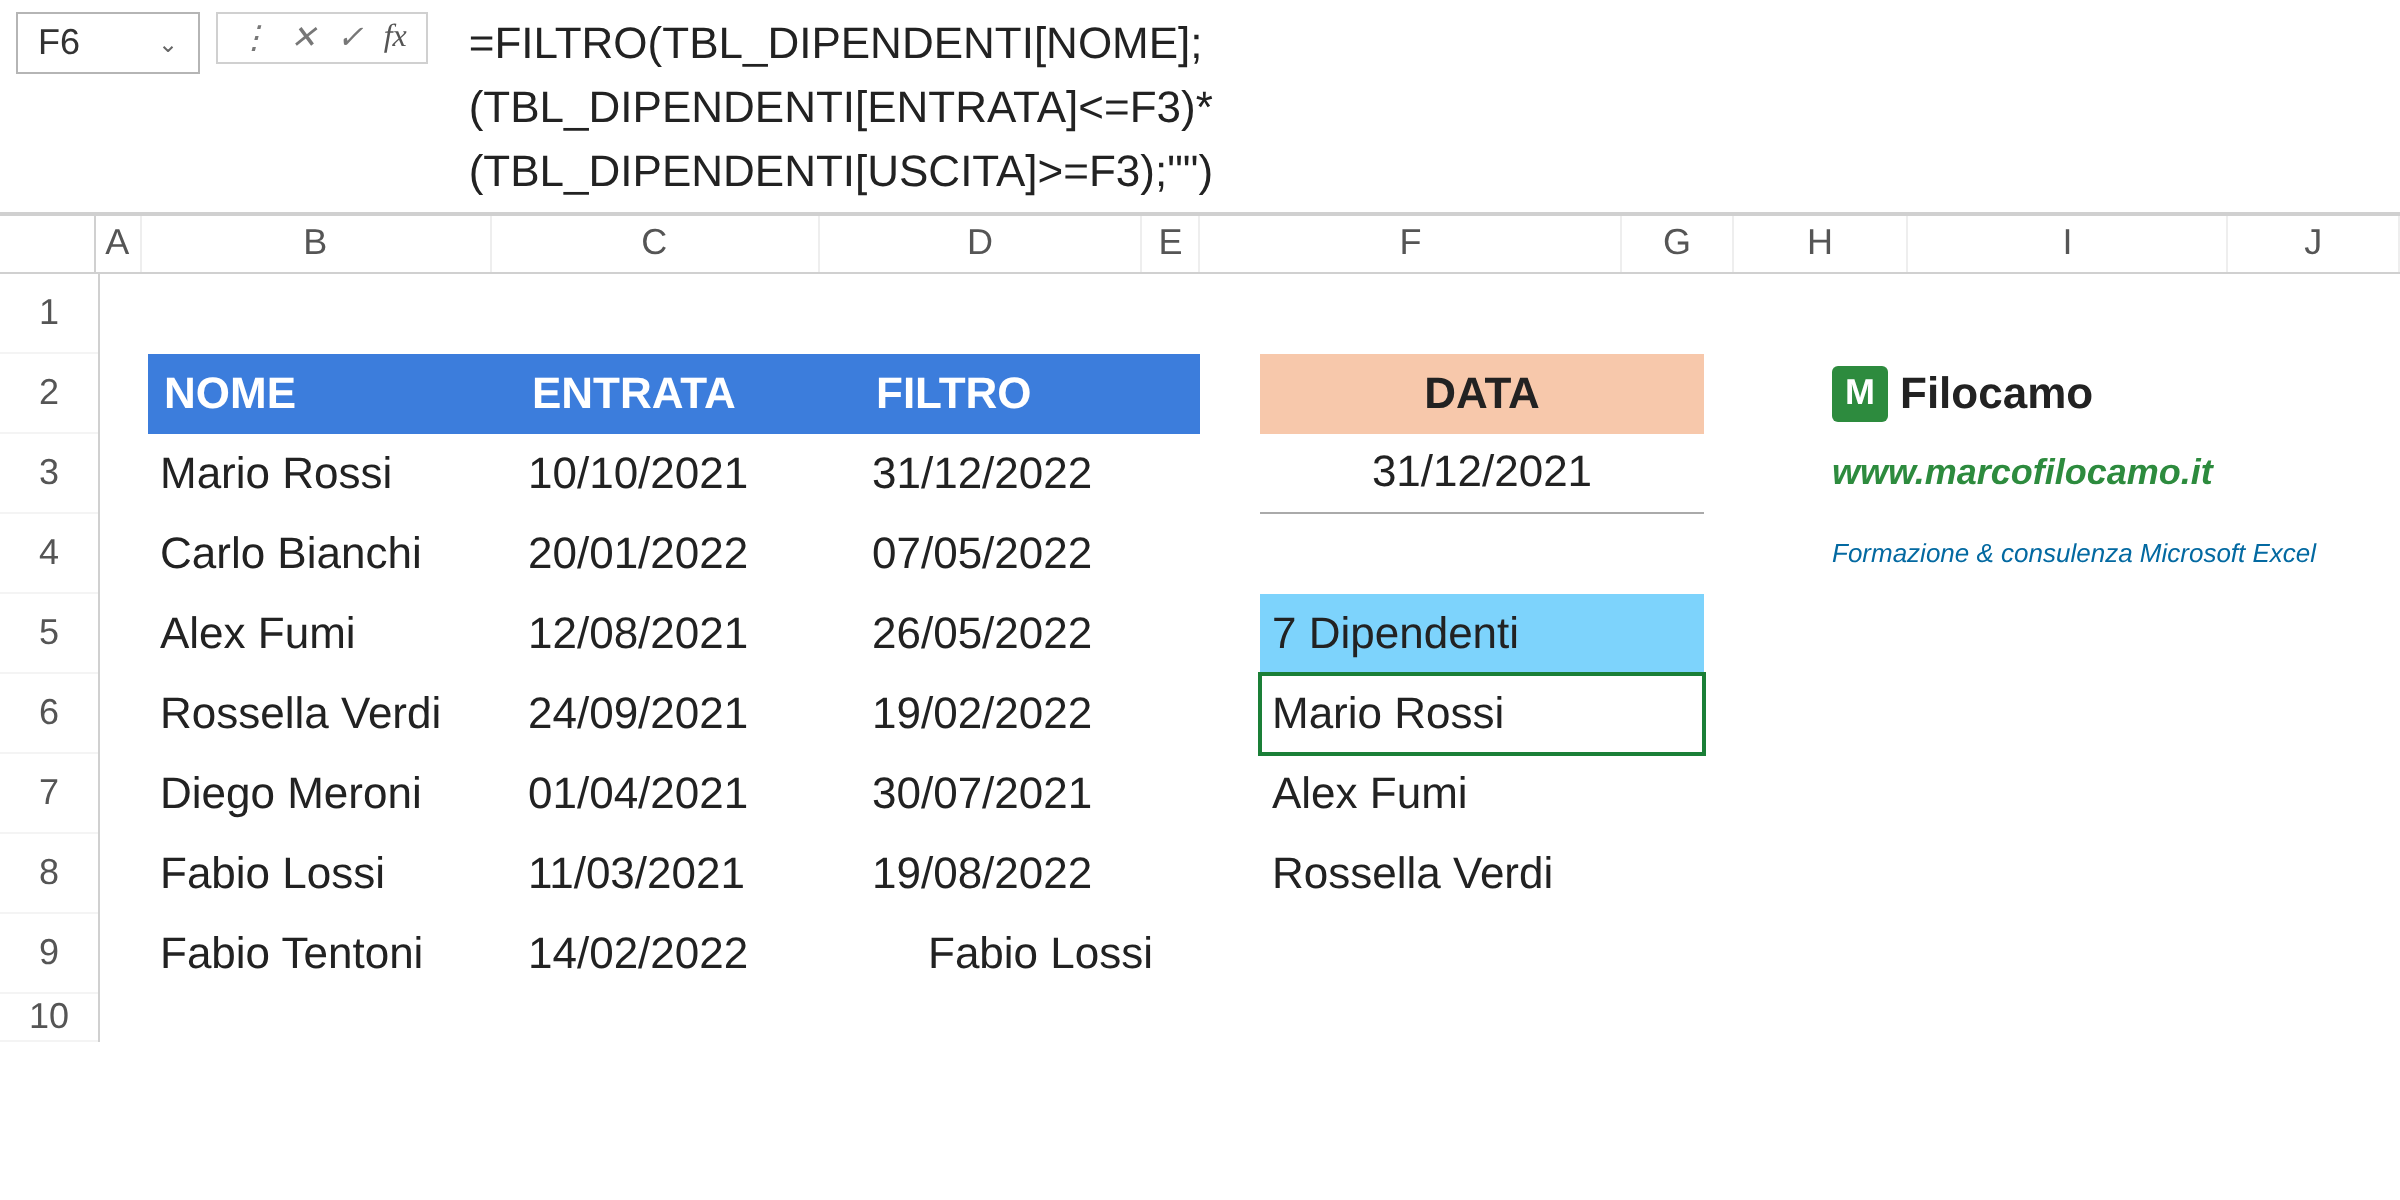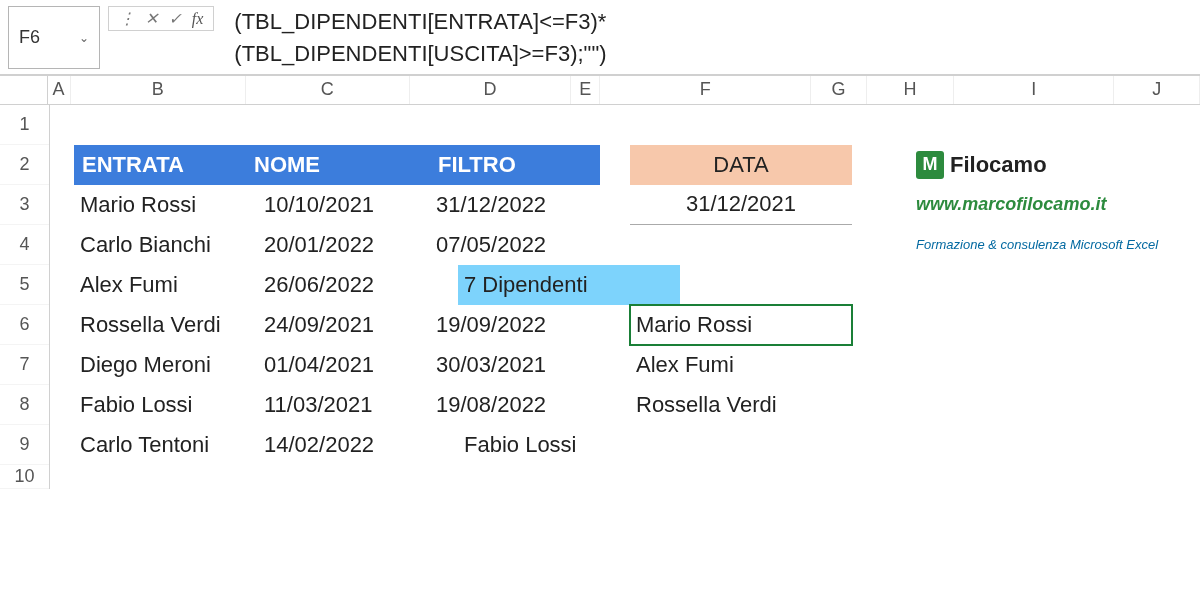--- a/index.html
+++ b/index.html
@@ -13,21 +13,21 @@
   .formula-bar {
     display: flex;
     align-items: flex-start;
     border-bottom: 1px solid #d0d0d0;
     background: #fff;
     padding: 6px 8px 4px 8px;
   }
   .name-box {
     border: 1px solid #b5b5b5;
     background: #fff;
-    padding: 20px 10px;
+    padding: 4px 10px;
     font-size: 18px;
     width: 92px;
     display: flex;
     align-items: center;
     justify-content: space-between;
     margin-right: 8px;
   }
   .name-box-arrow {
     font-size: 12px;
     color: #666;
@@ -121,21 +121,21 @@
     font-weight: bold;
     font-size: 22px;
     height: 40px;
     display:flex;
     align-items:center;
     padding-left: 8px;
   }
   .data-header {
     background: #f7c8ab;
     color: #222;
-    font-weight: normal;
+    font-weight: bold;
     font-size: 22px;
     text-align: center;
     justify-content: center;
     height:40px;
     display:flex;
     align-items:center;
   }
   .data-val {
     background: #fff;
     text-align: right;
@@ -175,20 +175,21 @@
     <span>F6</span>
     <span class="name-box-arrow">⌄</span>
   </div>
   <div class="fb-btns">
     <span>⋮</span>
     <span>✕</span>
     <span>✓</span>
     <span class="fx">fx</span>
   </div>
   <div class="formula-text">
+    <div>=FILTRO(TBL_DIPENDENTI[NOME];</div>
     <div>(TBL_DIPENDENTI[ENTRATA]&lt;=F3)*</div>
     <div>(TBL_DIPENDENTI[USCITA]&gt;=F3);"")</div>
   </div>
 </div>
 
 <div class="grid">
   <div class="col-headers">
     <div class="corner"></div>
     <div class="ch col-A">A</div>
     <div class="ch col-B">B</div>
@@ -215,22 +216,22 @@
       <div class="rh">9</div>
       <div class="rh" style="height:24px">10</div>
     </div>
 
     <div class="sheet">
 
       <div class="cell-row"></div>
 
       <div class="cell-row">
         <div class="cell col-A"></div>
+        <div class="table-header col-B">NOME</div>
         <div class="table-header col-C">ENTRATA</div>
-        <div class="table-header col-B">NOME</div>
         <div class="table-header col-D">FILTRO</div>
         <div class="cell col-E"></div>
         <div class="data-header col-F">DATA</div>
         <div class="cell col-G"></div>
         <div class="cell" style="flex:1">
           <div class="logo">
             <div class="logo-m">M</div>
             <span>Filocamo</span>
           </div>
         </div>
@@ -254,54 +255,55 @@
         <div class="cell col-D txt">07/05/2022</div>
         <div class="cell col-E"></div>
         <div class="cell col-F"></div>
         <div class="cell col-G"></div>
         <div class="cell tagline" style="flex:1">Formazione &amp; consulenza Microsoft Excel</div>
       </div>
 
       <div class="cell-row">
         <div class="cell col-A"></div>
         <div class="cell col-B txt">Alex Fumi</div>
-        <div class="cell col-D txt">26/06/2022</div>
+        <div class="cell col-C txt">12/08/2021</div>
+        <div class="cell col-D txt">26/05/2022</div>
         <div class="cell col-E"></div>
         <div class="cell col-F txt" style="background:#7dd3fc">7 Dipendenti</div>
       </div>
 
       <div class="cell-row" style="position:relative">
         <div class="cell col-A"></div>
         <div class="cell col-B txt">Rossella Verdi</div>
         <div class="cell col-C txt">24/09/2021</div>
-        <div class="cell col-D txt">19/09/2022</div>
+        <div class="cell col-D txt">19/02/2022</div>
         <div class="cell col-E"></div>
         <div class="cell col-F txt" style="outline:2px solid #1a7f37; outline-offset:-1px;">Mario Rossi</div>
       </div>
 
       <div class="cell-row">
         <div class="cell col-A"></div>
         <div class="cell col-B txt">Diego Meroni</div>
         <div class="cell col-C txt">01/04/2021</div>
-        <div class="cell col-D txt">30/03/2021</div>
+        <div class="cell col-D txt">30/07/2021</div>
         <div class="cell col-E"></div>
         <div class="cell col-F txt">Alex Fumi</div>
       </div>
 
       <div class="cell-row">
         <div class="cell col-A"></div>
         <div class="cell col-B txt">Fabio Lossi</div>
         <div class="cell col-C txt">11/03/2021</div>
         <div class="cell col-D txt">19/08/2022</div>
         <div class="cell col-E"></div>
         <div class="cell col-F txt">Rossella Verdi</div>
       </div>
 
       <div class="cell-row">
         <div class="cell col-A"></div>
-        <div class="cell col-B txt">Carlo Tentoni</div>
+        <div class="cell col-B txt">Fabio Tentoni</div>
         <div class="cell col-D txt">14/02/2022</div>
         <div class="cell col-E"></div>
         <div class="cell col-F txt">Fabio Lossi</div>
       </div>
     </div>
   </div>
 </div>
 
 </body></html>

